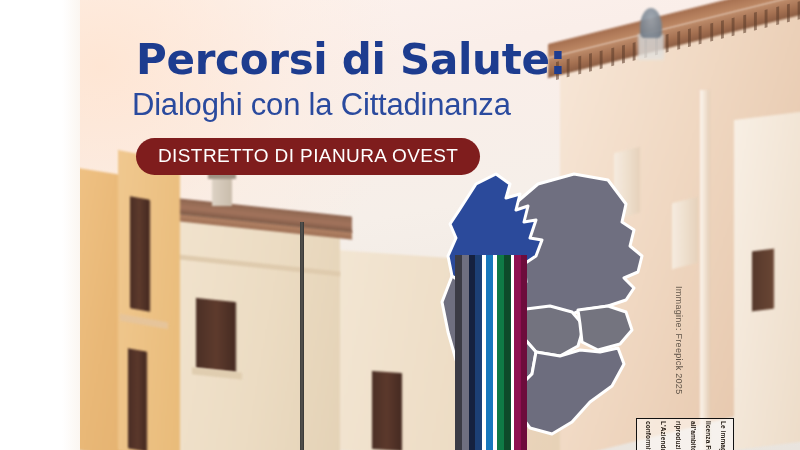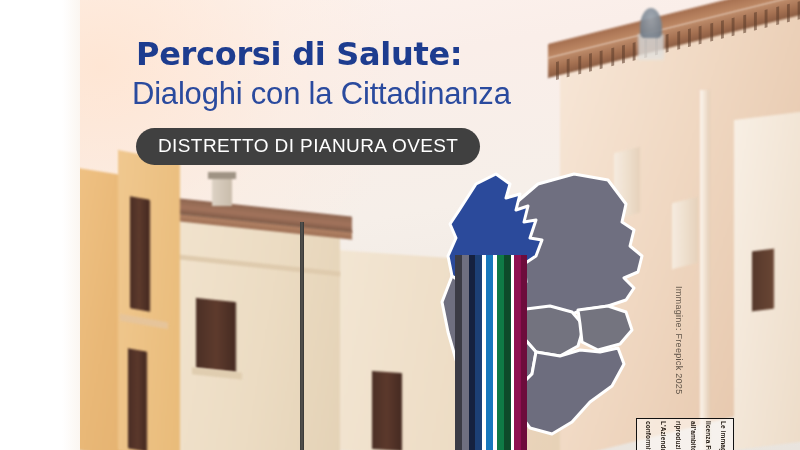--- a/index.html
+++ b/index.html
@@ -194,21 +194,21 @@
   
   .stripes{
     position:absolute;left:455px;top:255px;width:72px;height:195px;
     display:flex;
   }
   .stripes .s{height:100%;}
 
   
   .titleblock{position:absolute;left:136px;top:38px;width:470px;}
   .t1{
-    font-size:32px;font-weight:bold;letter-spacing:-.3px;
+    font-size:42px;font-weight:bold;letter-spacing:-.3px;
     color:#1d3c8f;line-height:1.04;margin:0;
     font-family:"DejaVu Sans","Liberation Sans",sans-serif;
   }
   .t2{
     font-size:31px;font-weight:400;color:#2a4a9e;line-height:1.12;
     margin:6px 0 6px -4px;letter-spacing:-.2px;
   }
   .pill{
     display:inline-block;margin-top:10px;
     background:#1f4196;color:#ffffff;
@@ -322,21 +322,21 @@
       <div class="s" style="background: rgb(15, 122, 70); width: 9.72222%;"></div>
       <div class="s" style="background: rgb(13, 74, 42); width: 9.72222%;"></div>
       <div class="s" style="background: rgb(255, 255, 255); width: 4.16667%;"></div>
       <div class="s" style="background: rgb(142, 16, 80); width: 9.72222%;"></div>
       <div class="s" style="background: rgb(109, 12, 60); width: 8.33333%;"></div>
     </div>
 
   <div class="titleblock">
     <h1 class="t1" style="color: rgb(29, 60, 143);">Percorsi di Salute:</h1>
     <div class="t2" style="color: rgb(42, 74, 158);">Dialoghi con la Cittadinanza</div>
-    <div class="pill" style="background: #404040; color: rgb(255, 255, 255);">DISTRETTO DI PIANURA OVEST</div>
+    <div class="pill" style="background: #7f1d1d; color: rgb(255, 255, 255);">DISTRETTO DI PIANURA OVEST</div>
   </div>
 
   <div class="credit">Immagine: Freepick 2025</div>
 
   <div class="noticebox">
       <div class="col" style="left: 90px;">Le immagini utilizzate sono</div>
       <div class="col" style="left: 75px;">licenza Freepik e riservate</div>
       <div class="col" style="left: 60px;">all'ambito istituzionale. La</div>
       <div class="col" style="left: 45px;">riproduzione e vietata.</div>
       <div class="col" style="left: 30px;">L'Azienda USL declina ogni</div>

